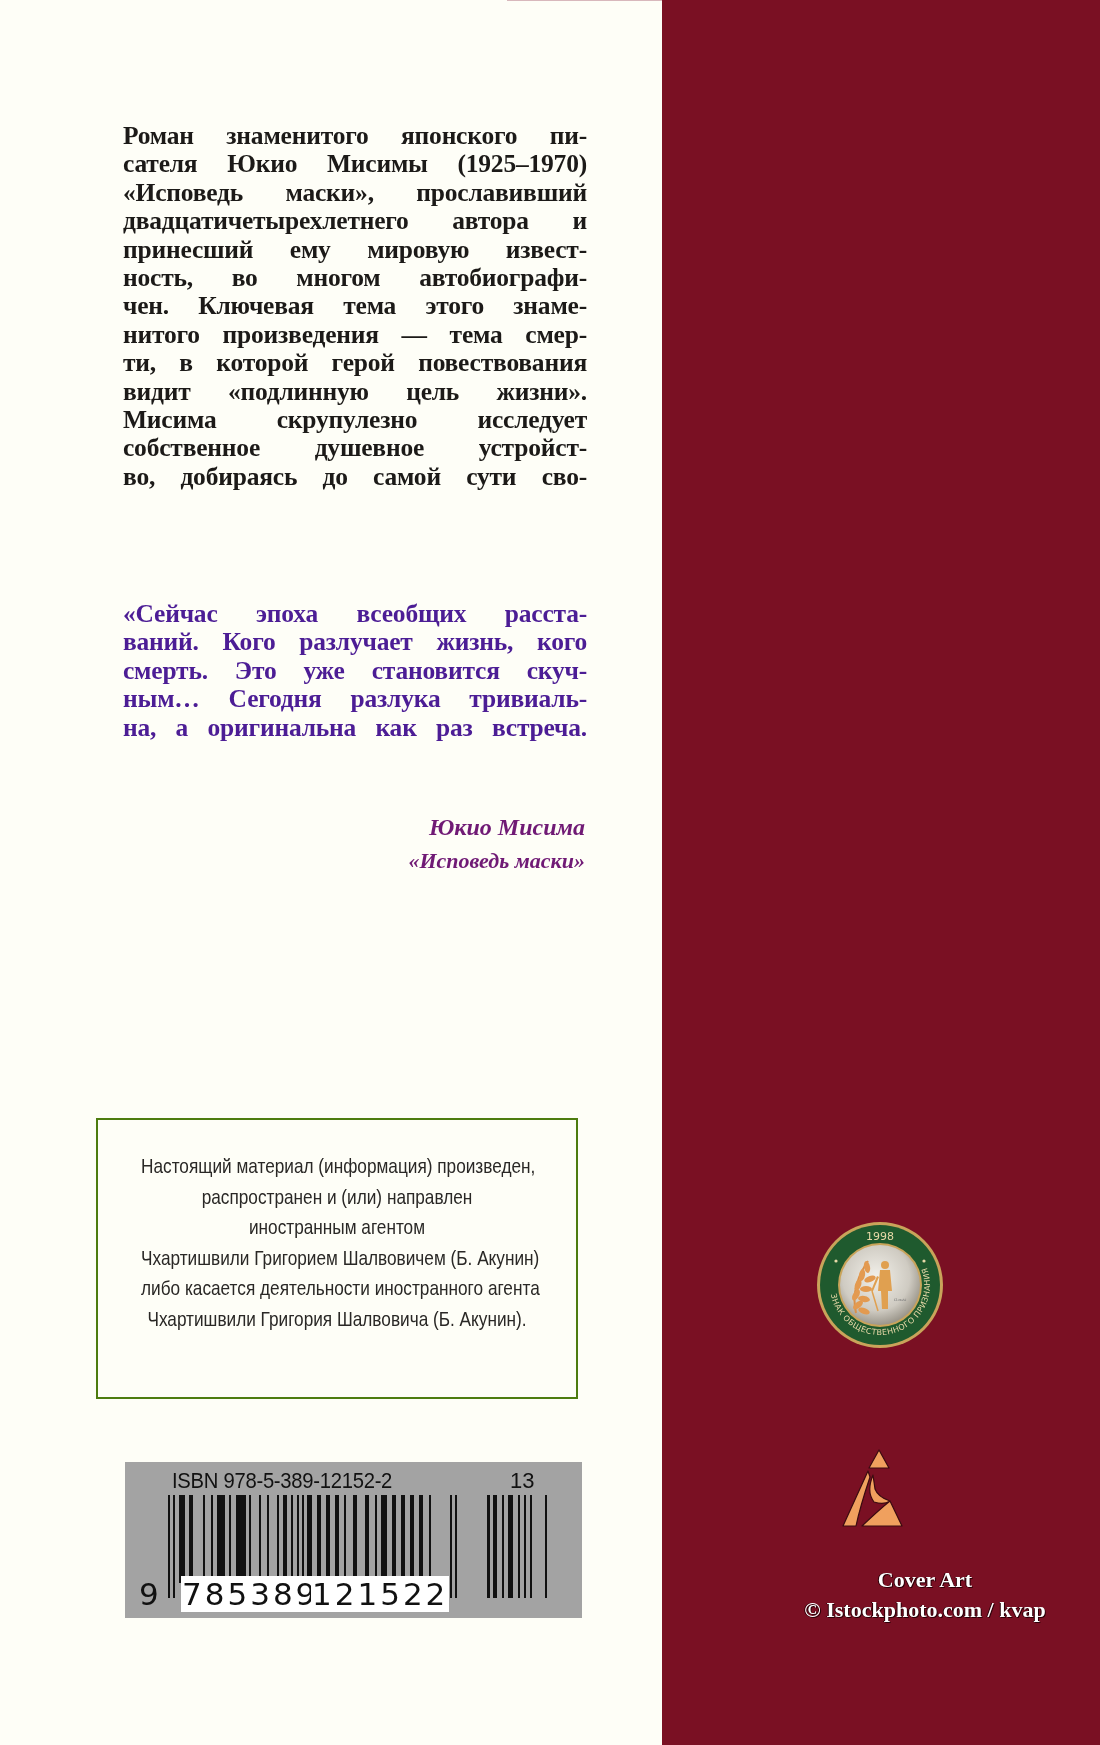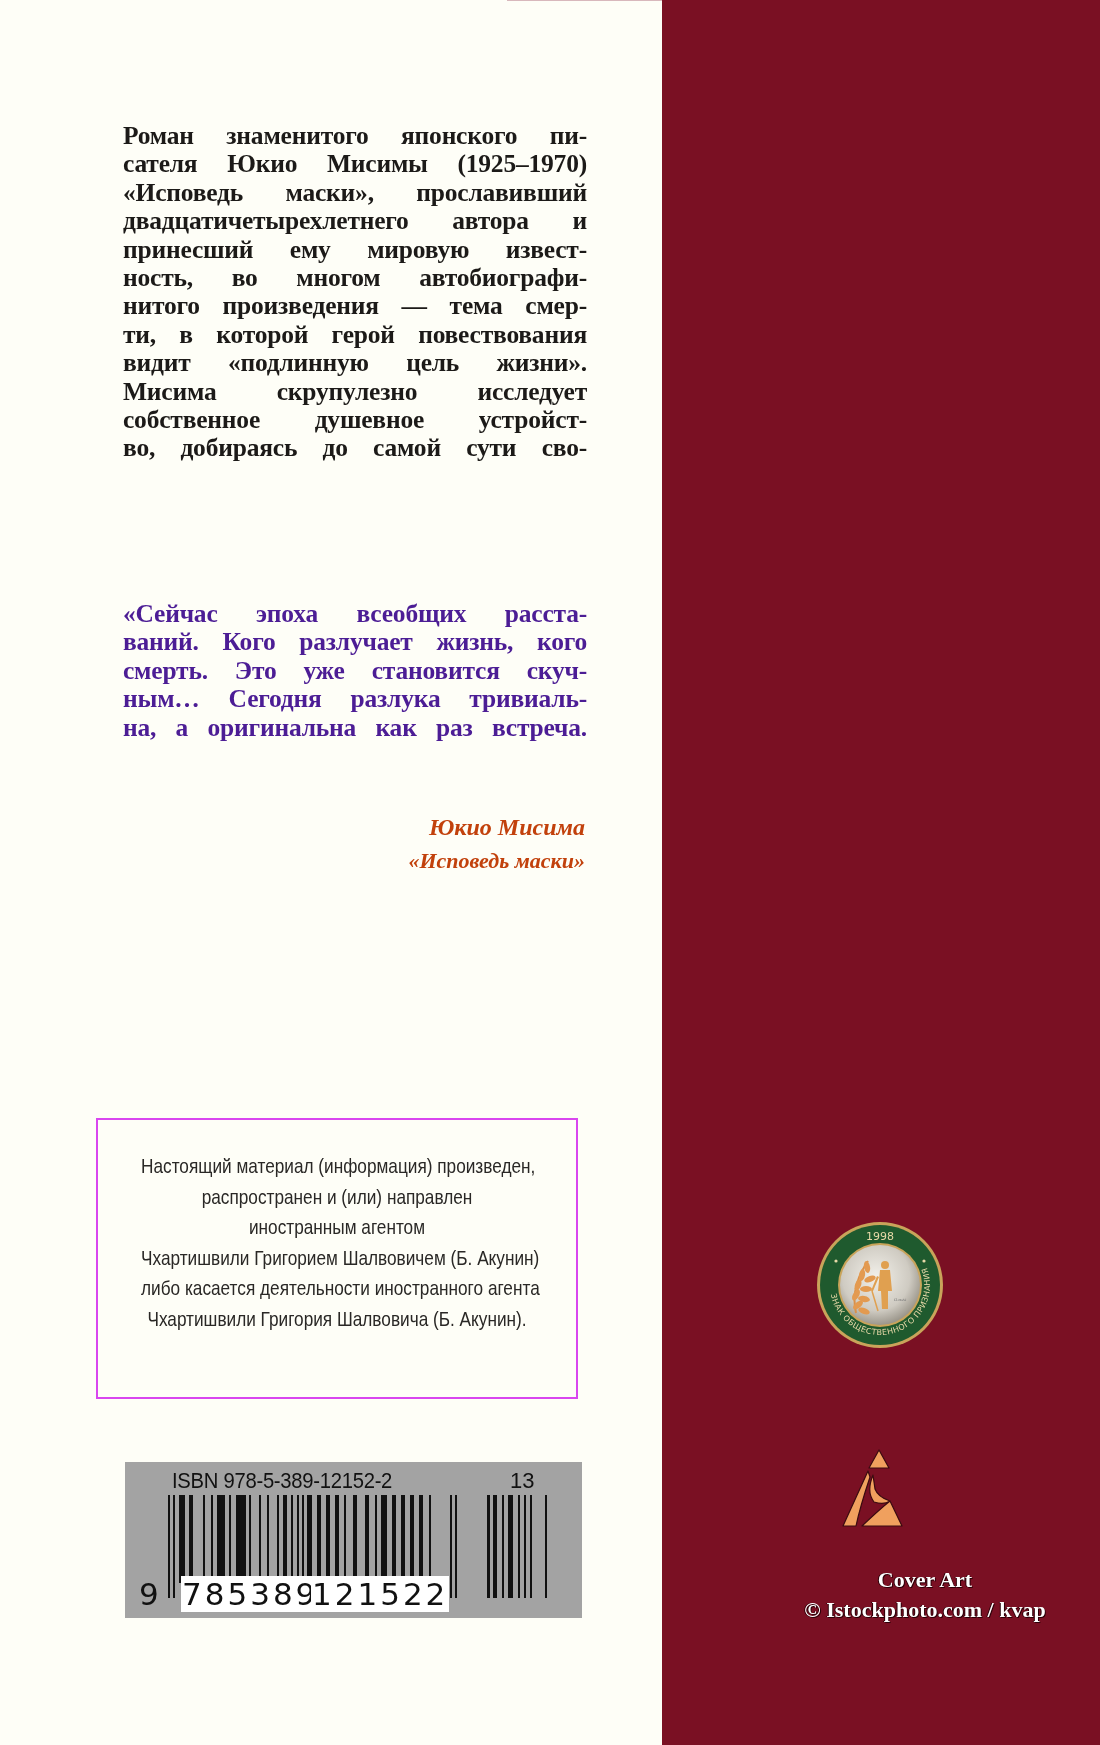--- a/index.html
+++ b/index.html
@@ -19,27 +19,27 @@
       text-align: justify; letter-spacing: -0.2px;
     }
     .blurb .line { display: block; white-space: nowrap; text-align-last: justify; text-align: justify; }
     .blurb .line.last { text-align-last: left; }
     .quote { position: absolute; left: 123px; top: 600px; width: 464px;
       font-family: "Liberation Serif", "DejaVu Serif", serif;
       font-weight: bold; font-size: 25.5px; line-height: 28.4px; color: #4c1d95; letter-spacing: -0.2px; }
     .quote .line { display: block; white-space: nowrap; text-align: justify; text-align-last: justify; }
     .quote .line.last { text-align-last: left; }
     .attribution { position: absolute; left: 123px; width: 462px; text-align: right;
-      font-family: "Liberation Serif", "DejaVu Serif", serif; font-style: italic; font-weight: bold; color: #c2410c; }
+      font-family: "Liberation Serif", "DejaVu Serif", serif; font-style: italic; font-weight: bold; color: #701a75; }
     .attr-author { top: 812px; font-size: 24px; line-height: 30px; }
     .attr-title { top: 847px; font-size: 22px; line-height: 28px; }
 
     .notice-box {
       position: absolute; left: 96px; top: 1118px; width: 482px; height: 281px;
-      border: 2px solid #d946ef; box-sizing: border-box; background: #fefef7;
+      border: 2px solid #4d7c0f; box-sizing: border-box; background: #fefef7;
     }
     .notice-text {
       position: absolute; left: 0; right: 0; top: 31px; text-align: center;
       font-family: "Liberation Sans Narrow", "Liberation Sans", "DejaVu Sans", sans-serif;
       font-size: 21px; line-height: 30.5px; color: #2a2826;
       transform: scaleX(0.82); transform-origin: center top;
     }
     .notice-text .line { display: block; white-space: nowrap; }
 
     .barcode-panel { position: absolute; left: 125px; top: 1462px; width: 457px; height: 156px; background: #a3a3a3; }
@@ -67,20 +67,21 @@
 <div class="top-strip"></div>
 <div class="right-panel"></div>
 
 <div class="blurb">
   <span class="line">Роман знаменитого японского пи-</span>
   <span class="line">сателя Юкио Мисимы (1925–1970)</span>
   <span class="line">«Исповедь маски», прославивший</span>
   <span class="line">двадцатичетырехлетнего автора и</span>
   <span class="line">принесший ему мировую извест-</span>
   <span class="line">ность, во многом автобиографи-</span>
+  <span class="line">чен. Ключевая тема этого знаме-</span>
   <span class="line">нитого произведения — тема смер-</span>
   <span class="line">ти, в которой герой повествования</span>
   <span class="line">видит «подлинную цель жизни».</span>
   <span class="line">Мисима скрупулезно исследует</span>
   <span class="line">собственное душевное устройст-</span>
   <span class="line">во, добираясь до самой сути сво-</span>
 </div>
 
 <div class="quote">
   <span class="line">«Сейчас эпоха всеобщих расста-</span>

